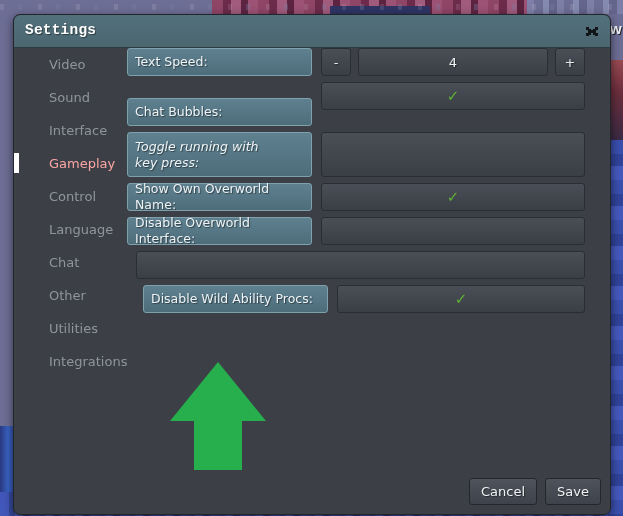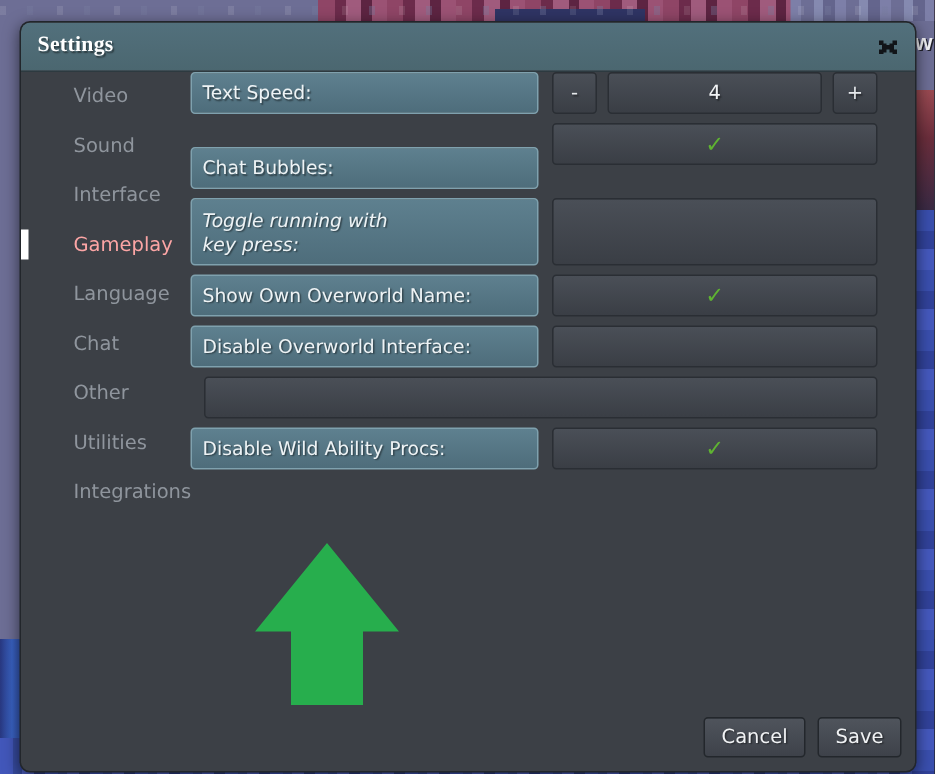--- a/index.html
+++ b/index.html
@@ -153,21 +153,21 @@
     height: 32px;
     background: linear-gradient(180deg,#52707c 0%,#4b6770 100%);
     border-bottom: 1px solid #2d3a40;
     border-top-left-radius: 6px;
     border-top-right-radius: 6px;
   }
   #dialog-title {
     position: absolute;
     left: 11px;
     top: 7px;
-    font-family: Liberation Serif, serif;
+    font-family: Liberation Mono, monospace;
     font-size: 14.5px;
     font-weight: bold;
     color: #ffffff;
     letter-spacing: 0.2px;
     text-shadow: 1px 1px 1px rgba(0,0,0,0.45);
   }
   #close-button {
     position: absolute;
     right: 8px;
     top: 6px;
@@ -230,21 +230,21 @@
     left: 113px;
     top: 0;
     width: 458px;
   }
   .setting-row {
     display: flex;
     align-items: stretch;
     margin-bottom: 6px;
   }
   .row-label {
-    width: 232px;
+    width: 185px;
     box-sizing: border-box;
     background: linear-gradient(180deg,#5e808f 0%,#4e6d7b 100%);
     border: 1px solid #7fa1ae;
     border-radius: 3px;
     color: #eef3f5;
     font-family: "DejaVu Sans", sans-serif;
     font-size: 12.5px;
     display: flex;
     flex-direction: column;
     justify-content: center;
@@ -395,20 +395,23 @@
           <span class="nav-label">Sound</span>
         </div>
         <div class="nav-item">
           <span class="nav-label">Interface</span>
         </div>
         <div class="nav-item active">
           <div class="nav-indicator"></div>
           <span class="nav-label">Gameplay</span>
         </div>
         <div class="nav-item">
+          <span class="nav-label">Control</span>
+        </div>
+        <div class="nav-item">
           <span class="nav-label">Language</span>
         </div>
         <div class="nav-item">
           <span class="nav-label">Chat</span>
         </div>
         <div class="nav-item">
           <span class="nav-label">Other</span>
         </div>
         <div class="nav-item">
           <span class="nav-label">Utilities</span>
@@ -463,21 +466,21 @@
           </div>
         </div>
         <div class="setting-row row-h1">
           <div class="row-control">
             <div class="toggle">
               <span class="check off">✓</span>
             </div>
           </div>
         </div>
         <div class="setting-row row-h1">
-          <div class="row-label" style="white-space: pre-line;">Disable Wild Ability Procs:</div>
+          <div class="row-label" style="white-space: pre-line; margin-left: 16px;">Disable Wild Ability Procs:</div>
           <div class="row-control">
             <div class="toggle">
               <span class="check">✓</span>
             </div>
           </div>
         </div>
       </div>
 
     <div id="arrow-overlay">
       <svg width="104" height="115" viewBox="0 0 104 115" aria-hidden="true">

